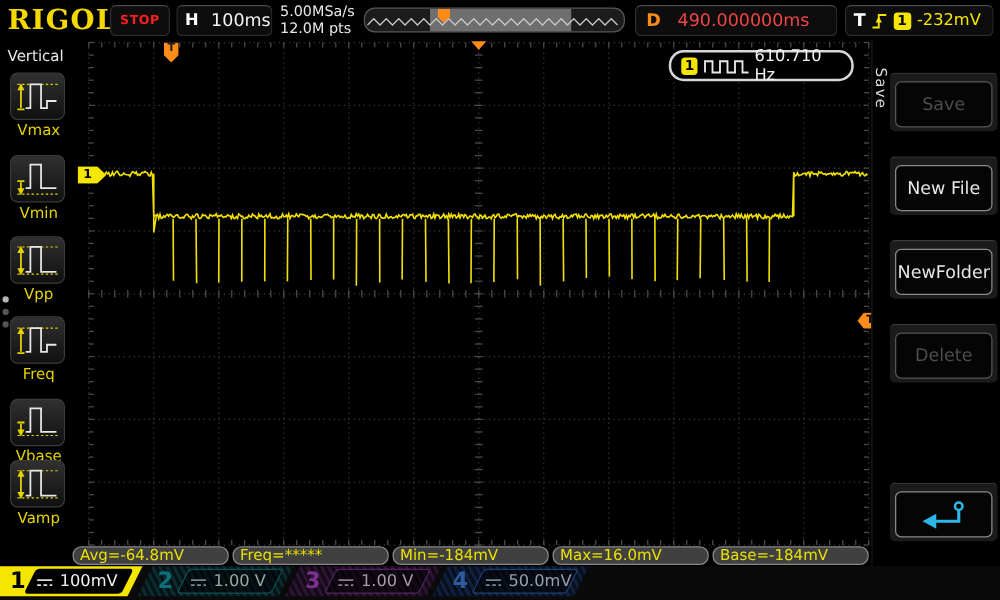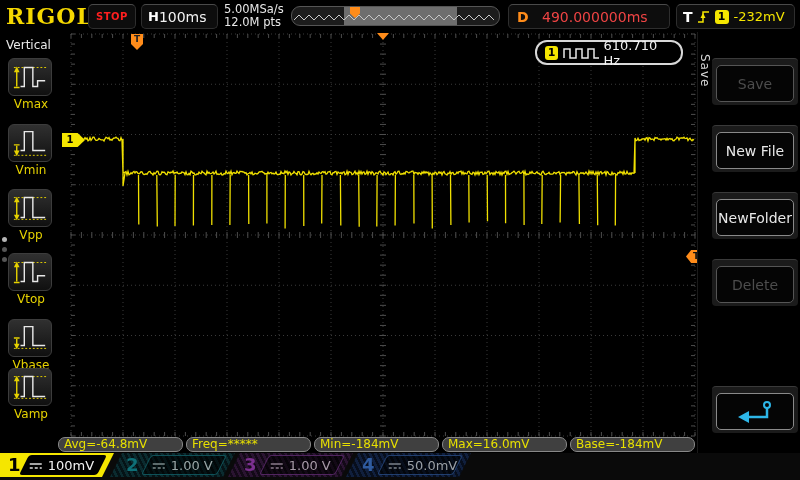--- a/index.html
+++ b/index.html
@@ -10,21 +10,21 @@
   
   .topbar { position:absolute; left:0; top:0; width:800px; height:32px; background:#000; }
   .logo { position:absolute; left:6px; top:3px; font-family:"DejaVu Serif","Liberation Serif",serif;
           font-weight:bold; font-size:22px; color:#f5d800; letter-spacing:1px; }
   .tb-box { position:absolute; top:4px; height:25px; background:#0d0d0d; border:1px solid #2e2e2e;
             border-top-color:#4a4a4a; border-radius:5px; display:flex; align-items:center; }
   .stop-box { left:88px; width:48px; justify-content:center; }
   .stop-txt { color:#ff1f1f; font-weight:bold; font-size:10px; letter-spacing:.5px; }
   .h-box { left:141px; width:77px; padding:0 6px; }
   .h-lbl { color:#fff; font-weight:bold; font-size:13px; }
-  .h-val { color:#f2f2f2; font-size:14px; }
+  .h-val { color:#f2f2f2; font-size:14px; margin-left:10px; }
   .samp { position:absolute; left:224px; top:3px; color:#e8e8e8; font-size:11.5px; line-height:13px; }
   .preview { left:291px; top:6px; width:209px; height:20px; background:#1c1c1c; border:1px solid #555;
              border-radius:9px; overflow:hidden; }
   .pv-window { position:absolute; left:52px; top:0; width:113px; height:20px; background:#6e6e6e; }
   .pv-svg { position:absolute; left:0; top:0; }
   .pv-t { position:absolute; left:58px; top:0; width:10px; height:11px; background:#ff8c1a;
           clip-path:polygon(0 0,100% 0,100% 60%,50% 100%,0 60%); color:#222; font-size:8px;
           font-weight:bold; text-align:center; line-height:8px; }
   .d-box { left:508px; width:162px; padding:0 8px; }
   .d-lbl { color:#ff8c1a; font-weight:bold; font-size:14px; }
@@ -178,21 +178,21 @@
     </div>
 
     <div class="lm-item" style="top:221px">
       <svg class="lm-icon" viewBox="0 0 44 38">
         <line x1="5" y1="9" x2="40" y2="9" stroke="#e6d200" stroke-width="1" stroke-dasharray="2 2"></line>
         <polyline points="12,29 16,29 16,9 25,9 25,29 30,29 30,23 38,23" fill="none" stroke="#e8e8e8" stroke-width="1.5"></polyline>
         <line x1="8" y1="29" x2="8" y2="11" stroke="#e6d200" stroke-width="1.5"></line>
         <polygon points="8,8 5,14 11,14" fill="#e6d200"></polygon>
         <line x1="5" y1="30" x2="11" y2="30" stroke="#e6d200" stroke-width="1.5"></line>
       </svg>
-      <span class="lm-label">Vtop</span>
+      <span class="lm-label">Freq</span>
     </div>
 
     <div class="lm-item" style="top:287px">
       <svg class="lm-icon" viewBox="0 0 44 38">
         <line x1="5" y1="30" x2="40" y2="30" stroke="#e6d200" stroke-width="1" stroke-dasharray="2 2"></line>
         <polyline points="12,27 16,27 16,7 25,7 25,27 38,27" fill="none" stroke="#e8e8e8" stroke-width="1.5"></polyline>
         <line x1="8" y1="20" x2="8" y2="28" stroke="#e6d200" stroke-width="1.5"></line>
         <polygon points="8,31 5,25 11,25" fill="#e6d200"></polygon>
         <line x1="5" y1="19" x2="11" y2="19" stroke="#e6d200" stroke-width="1.5"></line>
       </svg>

